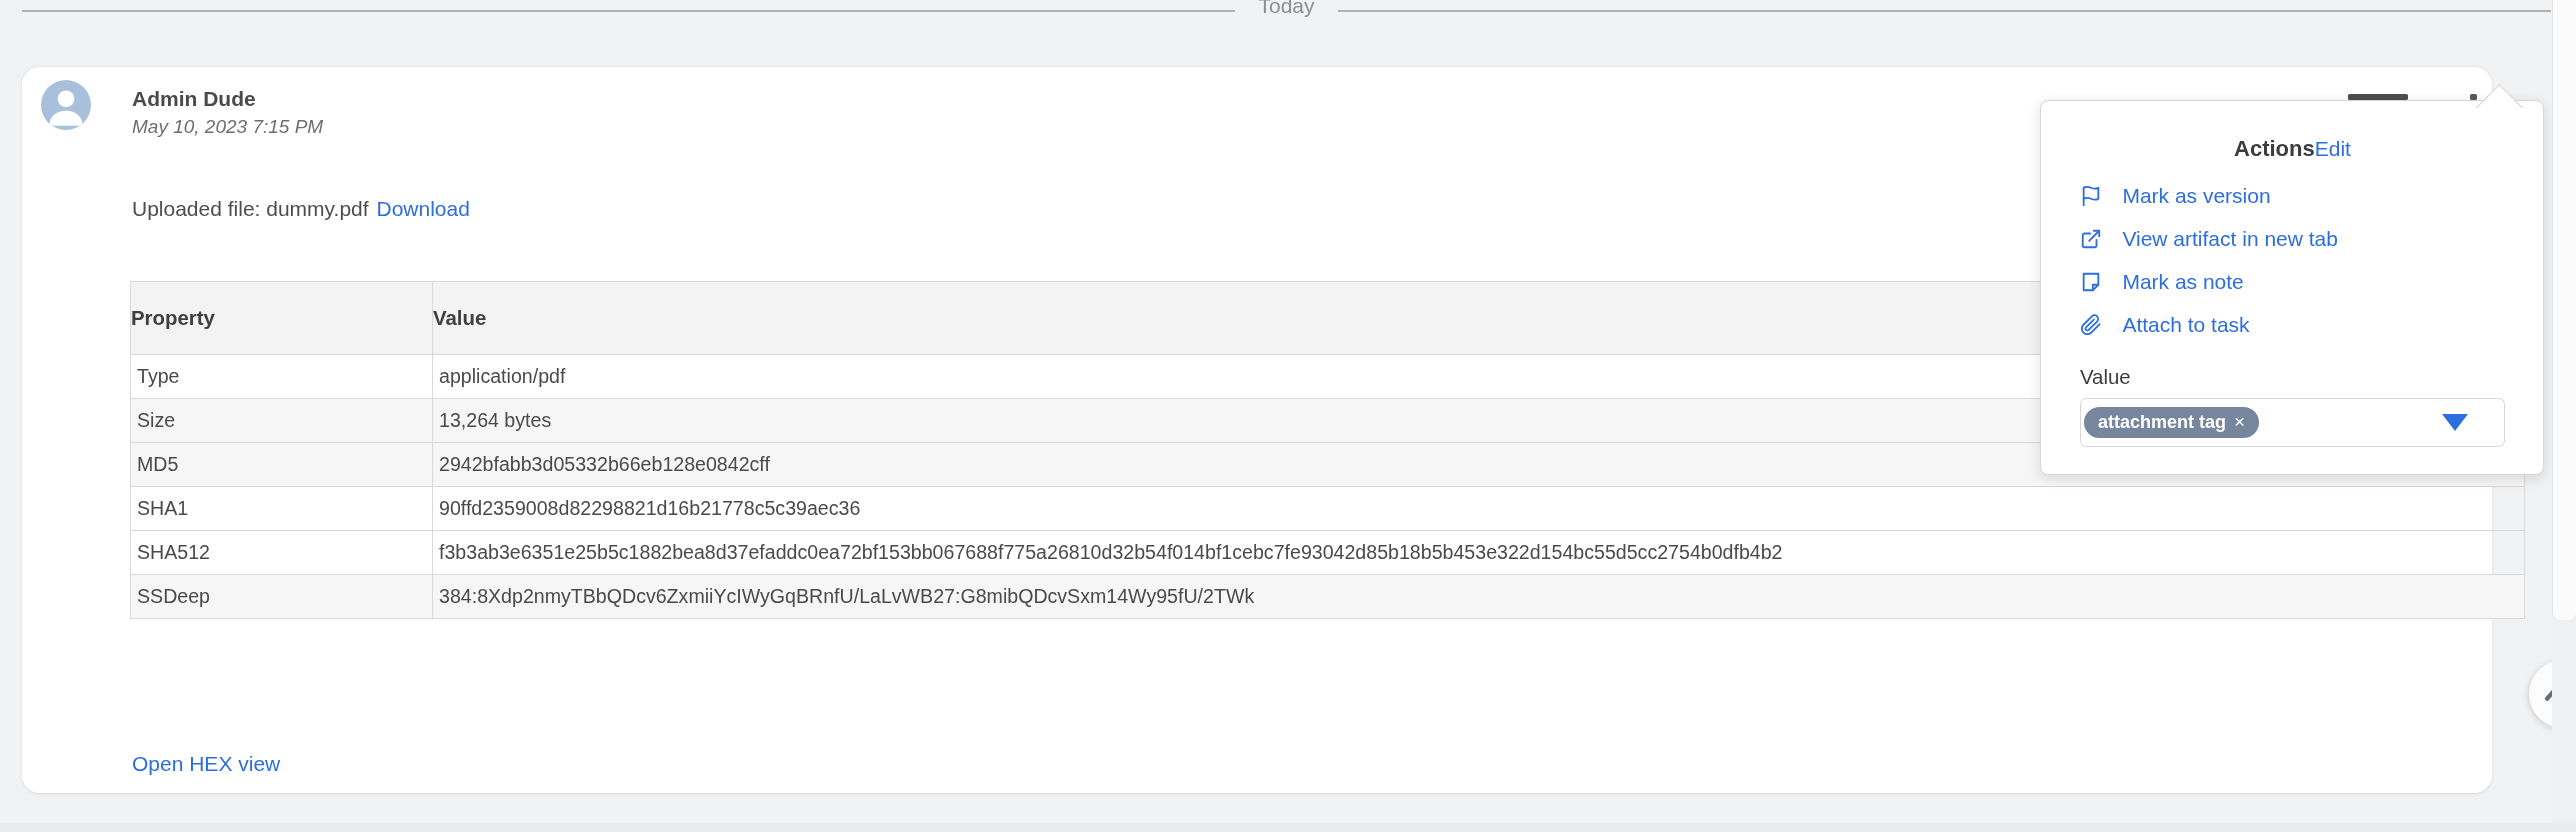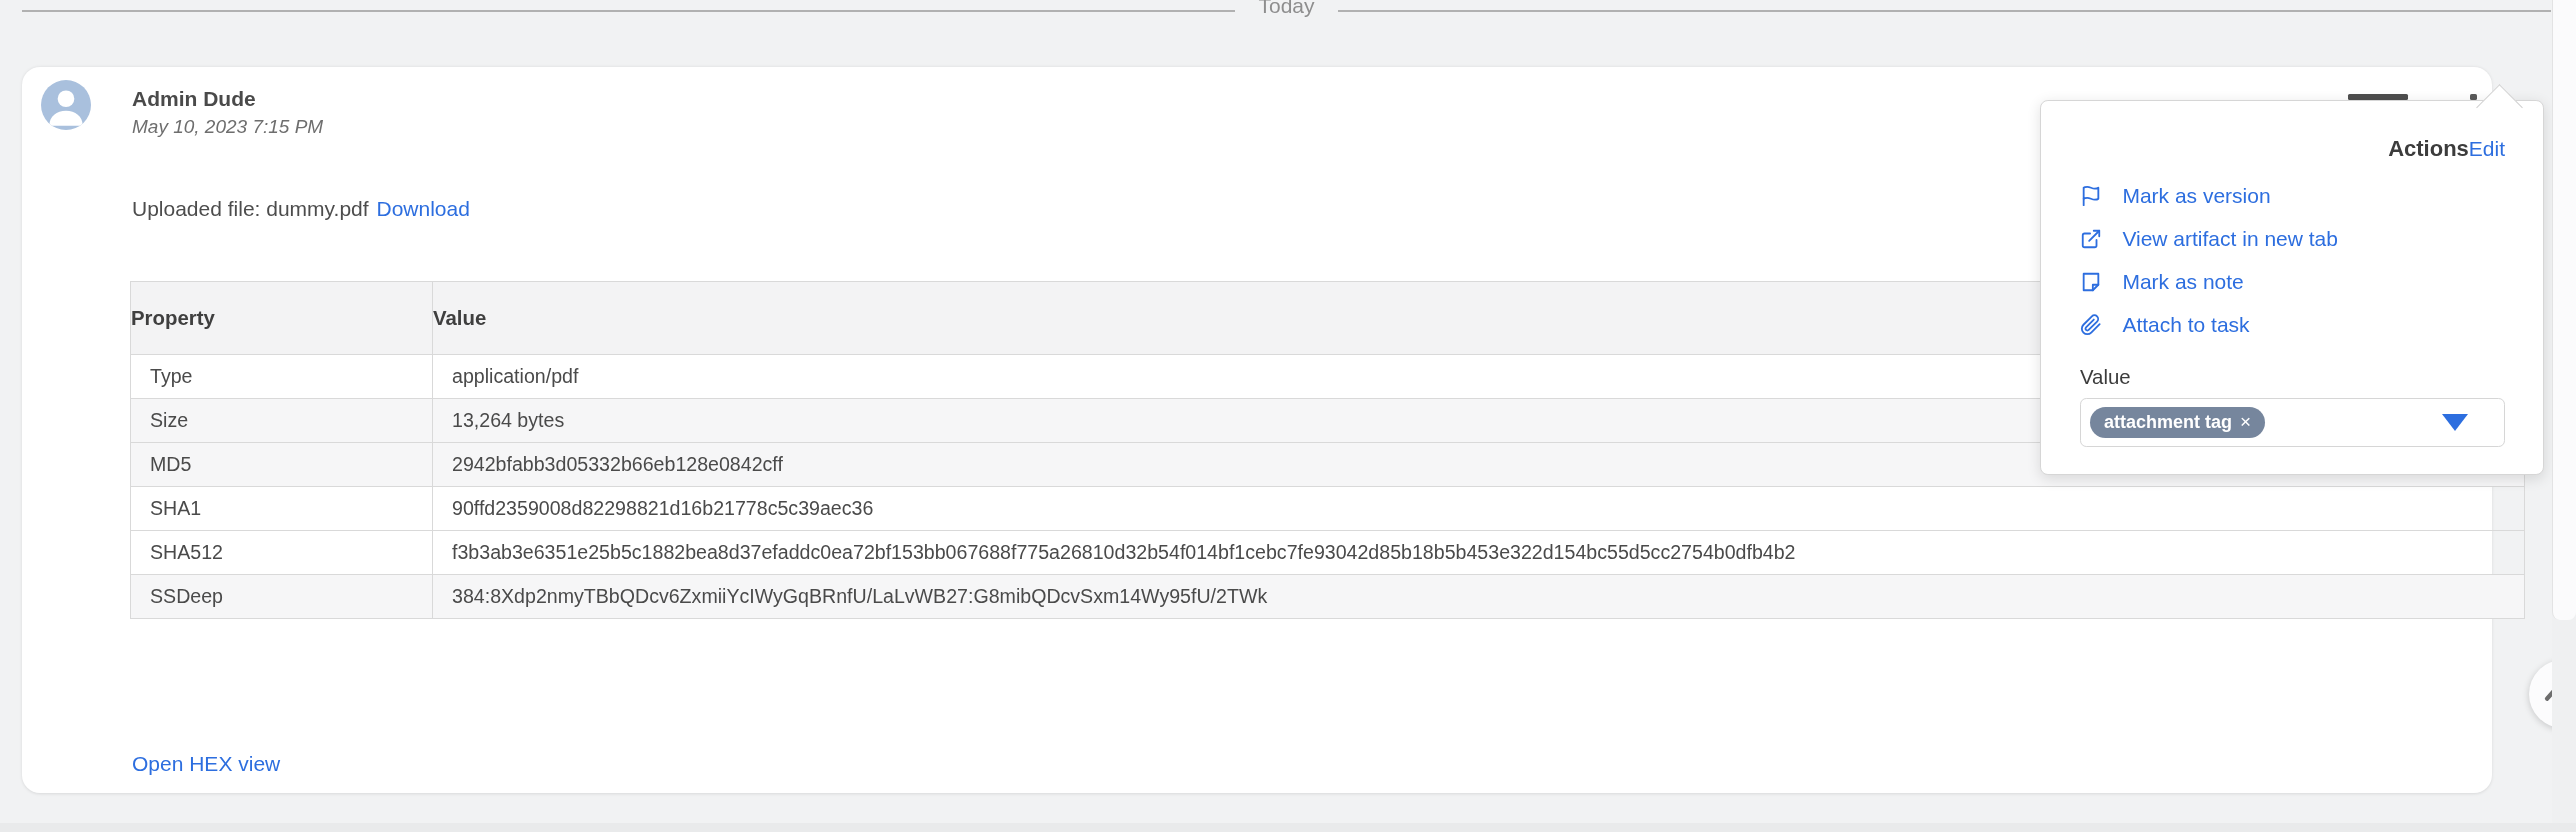--- a/index.html
+++ b/index.html
@@ -56,21 +56,21 @@
   }
   .prop-table col.c1 { width: 302px; }
   .prop-table th, .prop-table td {
     border: 1.6px solid #d9d9d9; text-align: left; font-weight: normal;
     white-space: nowrap; overflow: hidden;
   }
   .prop-table th {
     height: 73px; background: #f3f3f4; font-weight: 600; font-size: 20.4px;
     color: #3f3f3f; padding-left: 0;
   }
-  .prop-table td { height: 44px; padding-left: 19px; }
+  .prop-table td { height: 44px; padding-left: 6px; }
   .prop-table tr.even td { background: #f6f6f7; }
   .hash-link {
     color: #4a4a4a; text-decoration: none;
     border-bottom: 2.4px dotted #57b657; cursor: pointer;
   }
   .hex-link {
     position: absolute; left: 110px; top: 685px;
     font-size: 21px; color: #2d6edf; text-decoration: none; cursor: pointer;
   }
 
@@ -90,34 +90,34 @@
     background: #ffffff; border: 1.6px solid #d6d6d6; border-radius: 7.9px;
     box-shadow: 0 3.1px 14px rgba(0,0,0,0.12);
     z-index: 5; padding: 35px 38px 0 39px;
   }
   .popup-caret {
     position: absolute; left: 2483px; top: 91px; width: 33px; height: 33px;
     background: #ffffff; transform: rotate(45deg);
     border-left: 1.6px solid #cfcfcf; border-top: 1.6px solid #cfcfcf;
     z-index: 6;
   }
-  .popup-header { display: flex; justify-content: flex-end; align-items: baseline; }
+  .popup-header { display: flex; justify-content: center; align-items: baseline; }
   .popup-title { font-size: 22px; font-weight: bold; color: #3c3c3c; }
   .edit-link { font-size: 21px; color: #2d6edf; text-decoration: none; cursor: pointer; }
   .menu { margin-top: 12.6px; }
   .menu-item {
     height: 43px; display: flex; align-items: center; gap: 20.4px; cursor: pointer;
   }
   .menu-item svg { width: 22px; height: 22px; stroke: #2d6edf; fill: none;
     stroke-width: 2; stroke-linecap: round; stroke-linejoin: round; flex: 0 0 22px; }
   .menu-item .menu-label { font-size: 21px; color: #2d6edf; }
   .tags-label { margin-top: 19px; font-size: 20.4px; color: #3c3c3c; }
   .tags-box {
     margin-top: 9.4px; height: 49px; border: 1.6px solid #d6d6d6; border-radius: 6.3px;
-    display: flex; align-items: center; padding-left: 9px; position: relative;
+    display: flex; align-items: center; padding-left: 3px; position: relative;
     background: #fff; cursor: pointer;
   }
   .tag-pill {
     height: 31px; border-radius: 15.7px; background: #76869d; color: #ffffff;
     display: inline-flex; align-items: center; padding: 0 14px; gap: 7.9px;
     font-size: 18px; font-weight: bold;
   }
   .tag-remove { font-weight: normal; font-size: 19px; cursor: pointer; }
   .dropdown-caret {
     position: absolute; right: 36px; top: 15px;

